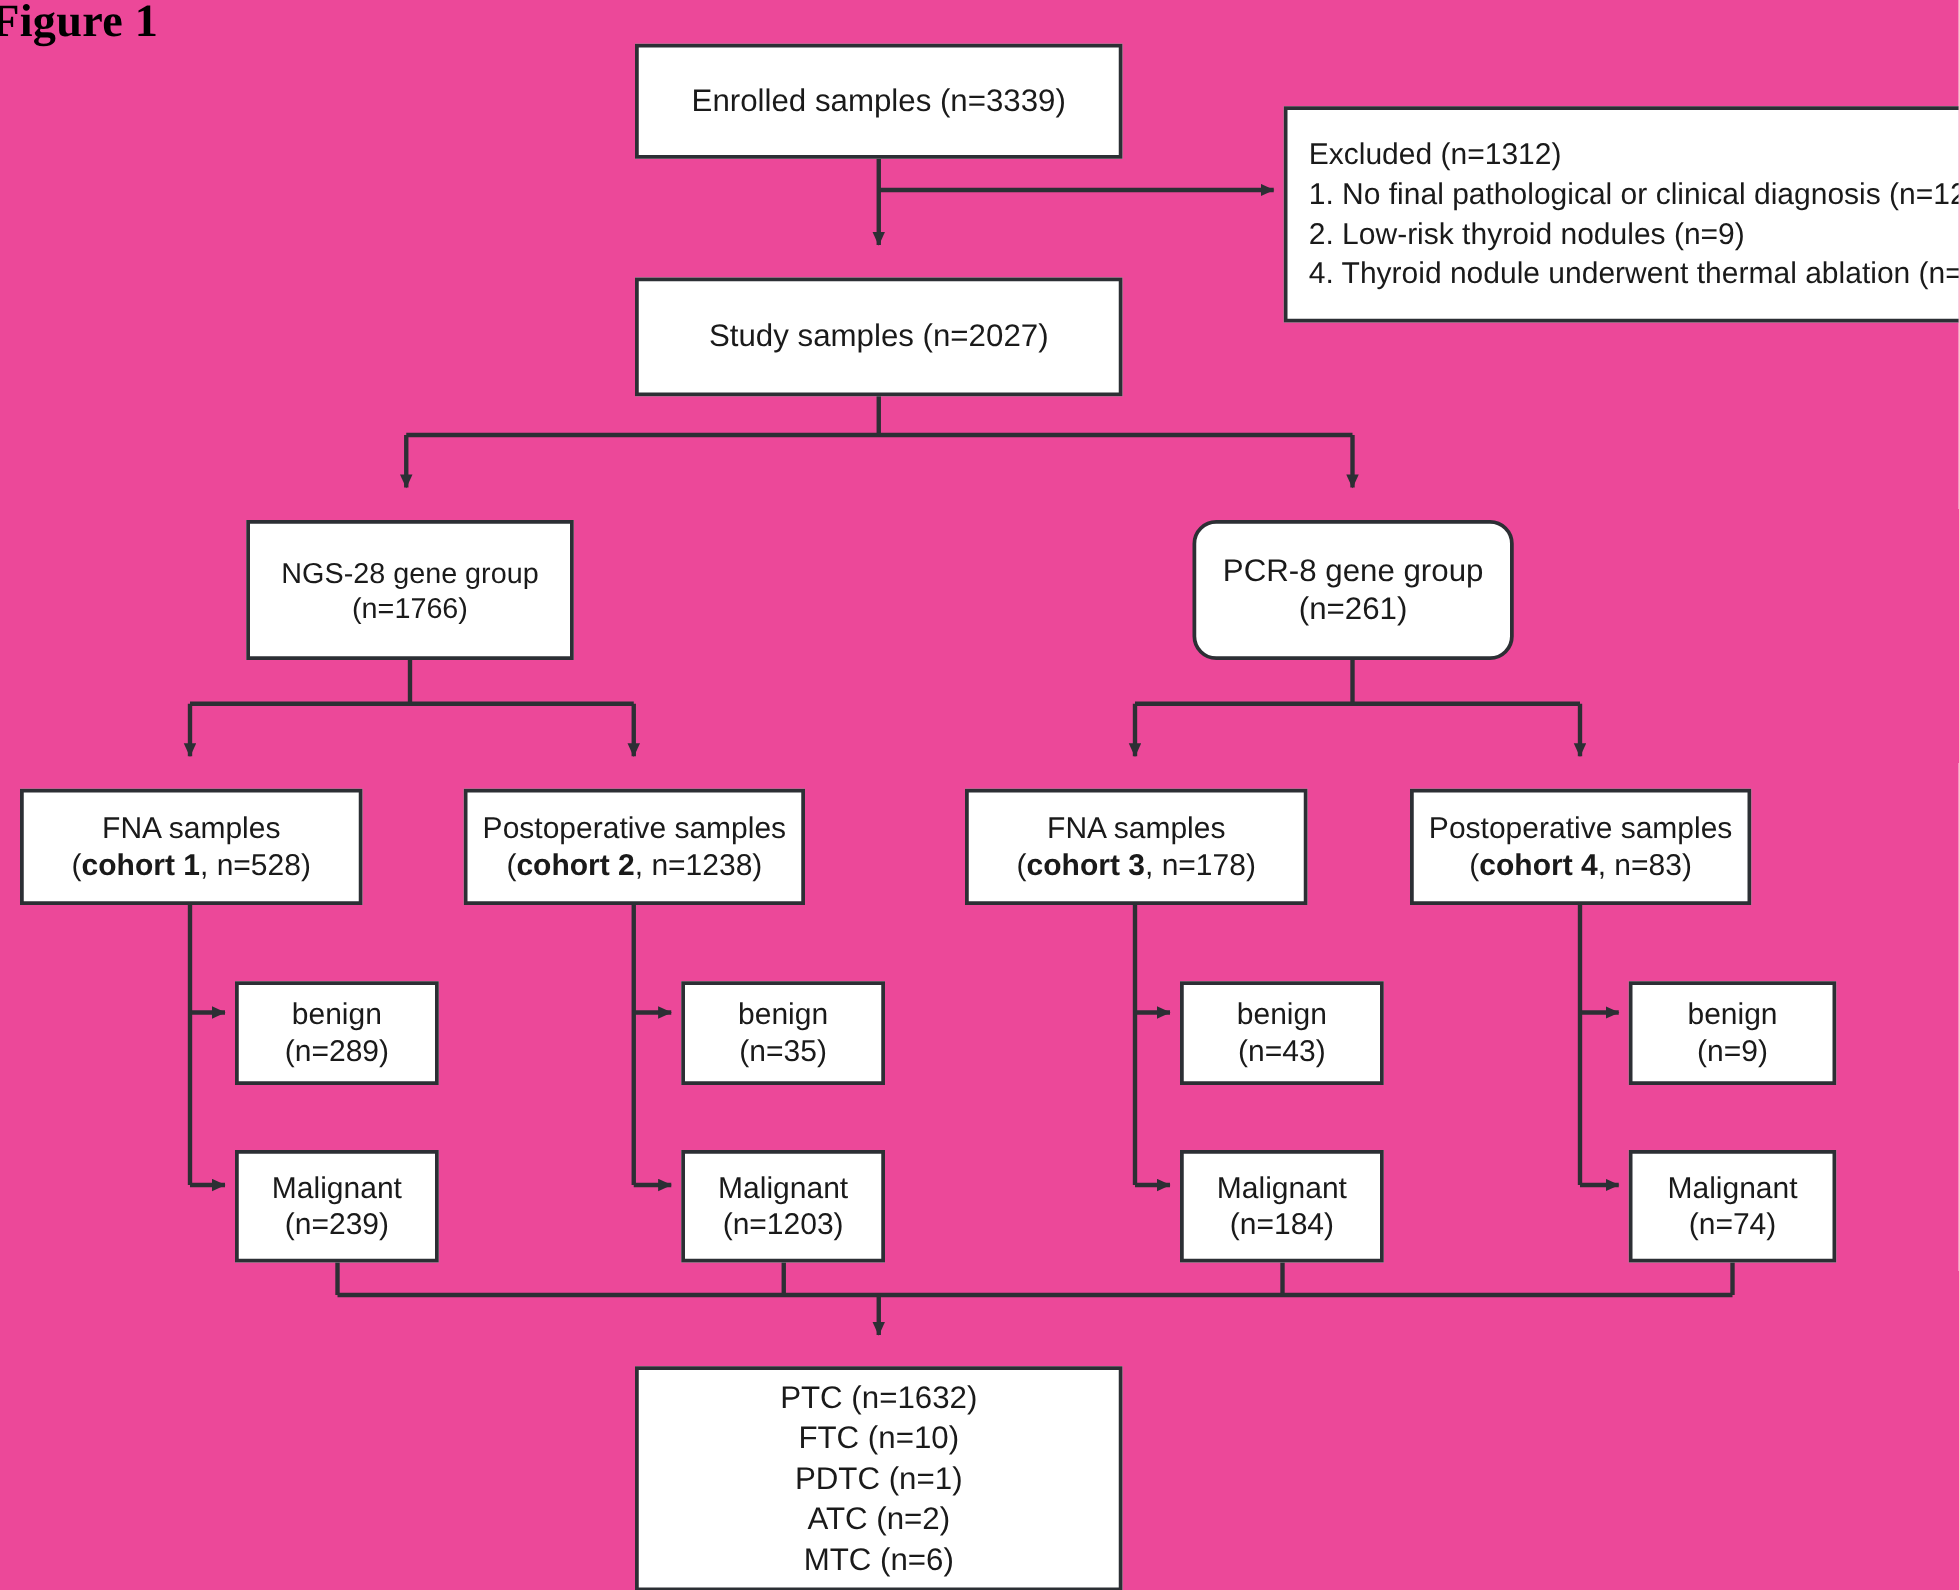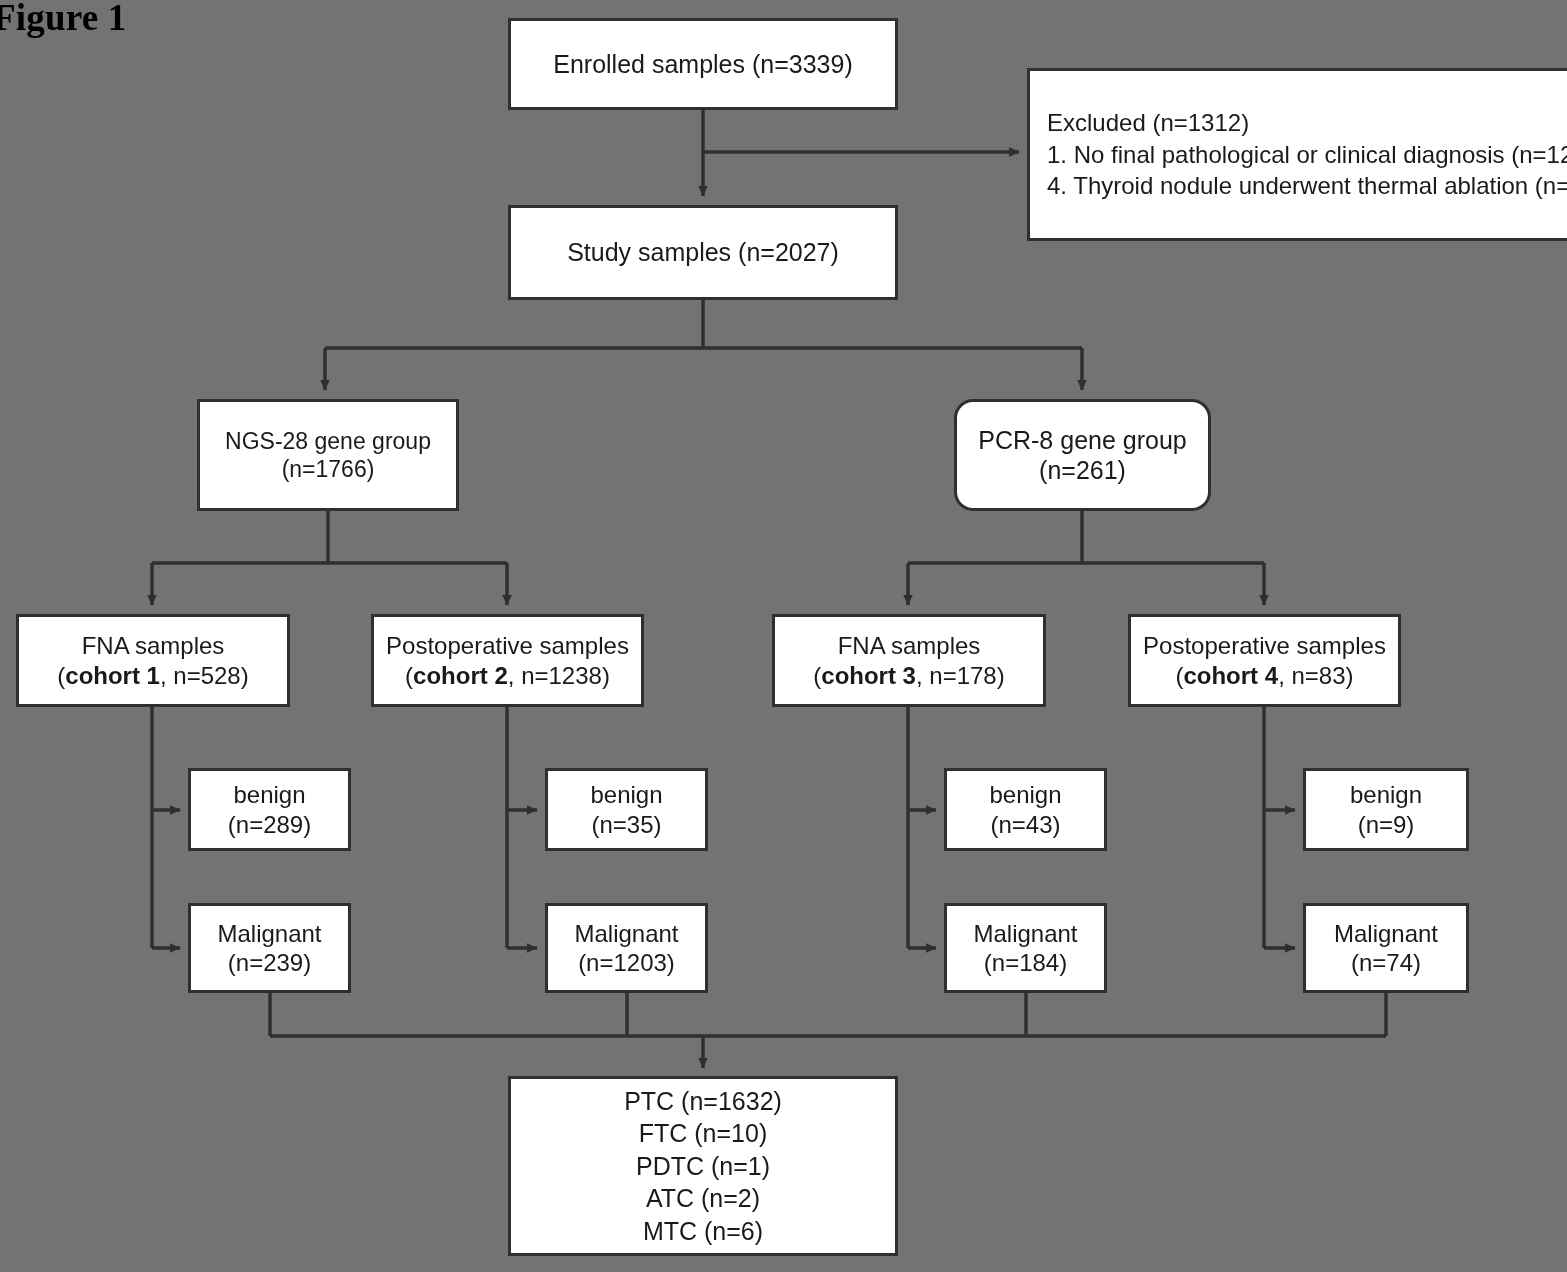--- a/index.html
+++ b/index.html
@@ -4,21 +4,21 @@
 <style>
   html, body {
     margin: 0;
     padding: 0;
     background: #ffffff;
   }
   #canvas {
     position: relative;
     width: 1567px;
     height: 1272px;
-    background: #737373;
+    background: #ec4899;
     overflow: hidden;
     font-family: "Liberation Sans", sans-serif;
   }
   #figure-title {
     position: absolute;
     left: -7px;
     top: -4px;
     font-family: "Liberation Serif", serif;
     font-weight: bold;
     font-size: 37px;
@@ -31,20 +31,21 @@
     box-sizing: border-box;
     border: 3px solid #2c2f34;
     background: #ffffff;
     color: #1a1a1a;
     display: flex;
     flex-direction: column;
     align-items: center;
     justify-content: center;
     text-align: center;
     line-height: 1.22;
+    margin-top: 17px;
   }
   .node .line { display: block; white-space: nowrap; }
   .node b { font-weight: bold; }
 
   .n-enrolled   { left: 508px;  top: 18px;   width: 390px; height: 92px;  font-size: 25px; }
   .n-study      { left: 508px;  top: 205px;  width: 390px; height: 95px;  font-size: 25px; }
   .n-excluded   { left: 1027px; top: 68px;   width: 620px; height: 173px;
                   align-items: flex-start; justify-content: center;
                   text-align: left; padding-left: 17px; font-size: 24px; line-height: 1.33; }
   .n-excluded .line { white-space: nowrap; }
@@ -131,20 +132,21 @@
     </g>
   </svg>
 
   <div class="node n-enrolled">
     <span class="line">Enrolled samples (n=3339)</span>
   </div>
 
   <div class="node n-excluded">
     <span class="line">Excluded (n=1312)</span>
     <span class="line">1. No final pathological or clinical diagnosis  (n=12</span>
+    <span class="line">2. Low-risk thyroid nodules (n=9)</span>
     <span class="line">4. Thyroid nodule underwent thermal ablation (n=</span>
   </div>
 
   <div class="node n-study">
     <span class="line">Study samples (n=2027)</span>
   </div>
 
   <div class="node n-ngs">
     <span class="line">NGS-28 gene group</span>
     <span class="line">(n=1766)</span>

